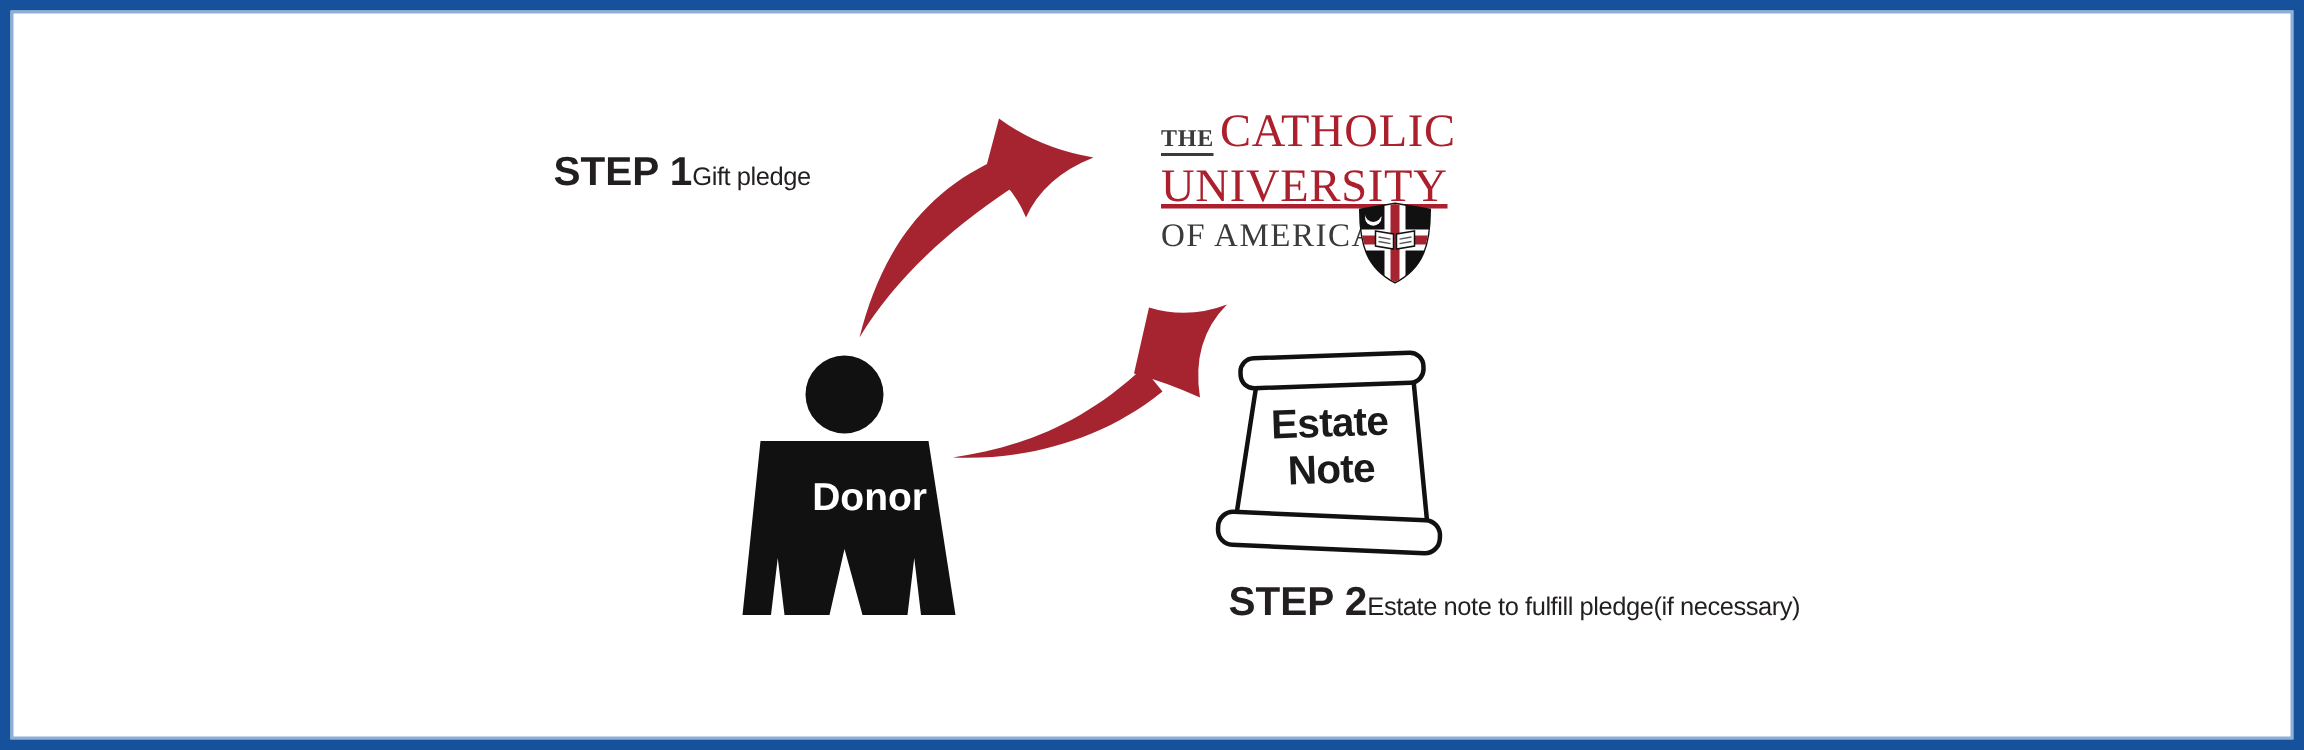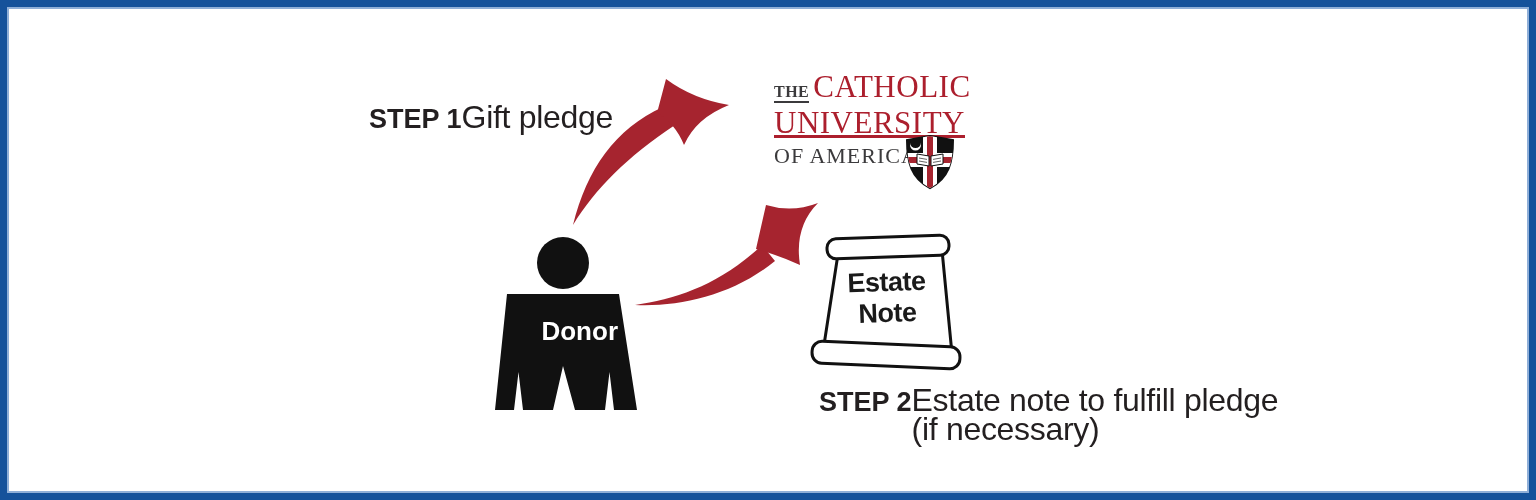--- a/index.html
+++ b/index.html
@@ -14,22 +14,22 @@
     border: 7px solid #15529B;
     box-shadow: inset 0 0 0 2px #8FAFD8;
     overflow: hidden;
   }
 
   .abs { position: absolute; }
 
   
   .step-row { display: flex; align-items: baseline; }
   .step-label { font-weight: bold; font-size: 27px; letter-spacing: 0px; color: #231F20; }
-  .step-desc  { font-size: 32px; letter-spacing: -0.3px; color: #231F20; }
-  .step2-desc-col { display: flex; flex-direction: column; line-height: 29px; }
+  .step-desc  { font-size: 17px; letter-spacing: -0.3px; color: #231F20; }
+  .step2-desc-col { display: flex; flex-direction: row; line-height: 29px; }
 
   
   .logo-block { line-height: 1; }
   .logo-line1 { display: flex; align-items: baseline; }
   .logo-the {
     font-family: "Liberation Serif", serif;
     font-size: 16px; font-weight: bold; letter-spacing: 0.5px;
     color: #3B3A3C; border-bottom: 2px solid #3B3A3C;
     padding-bottom: 1px; margin-right: 4px;
   }

